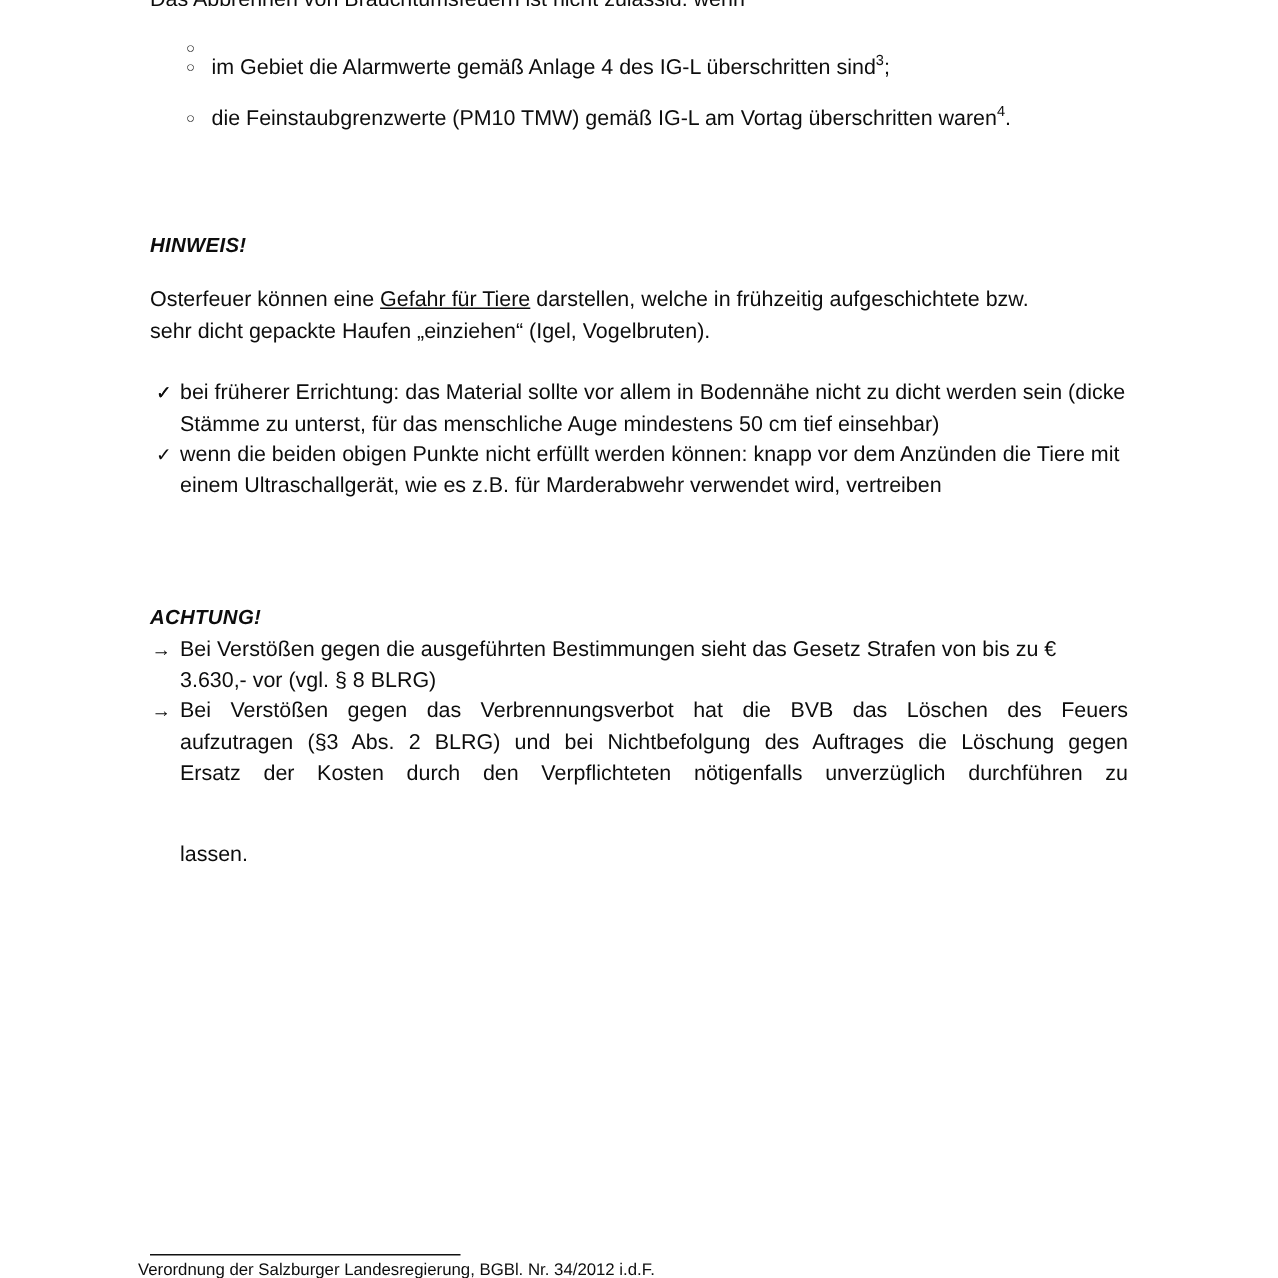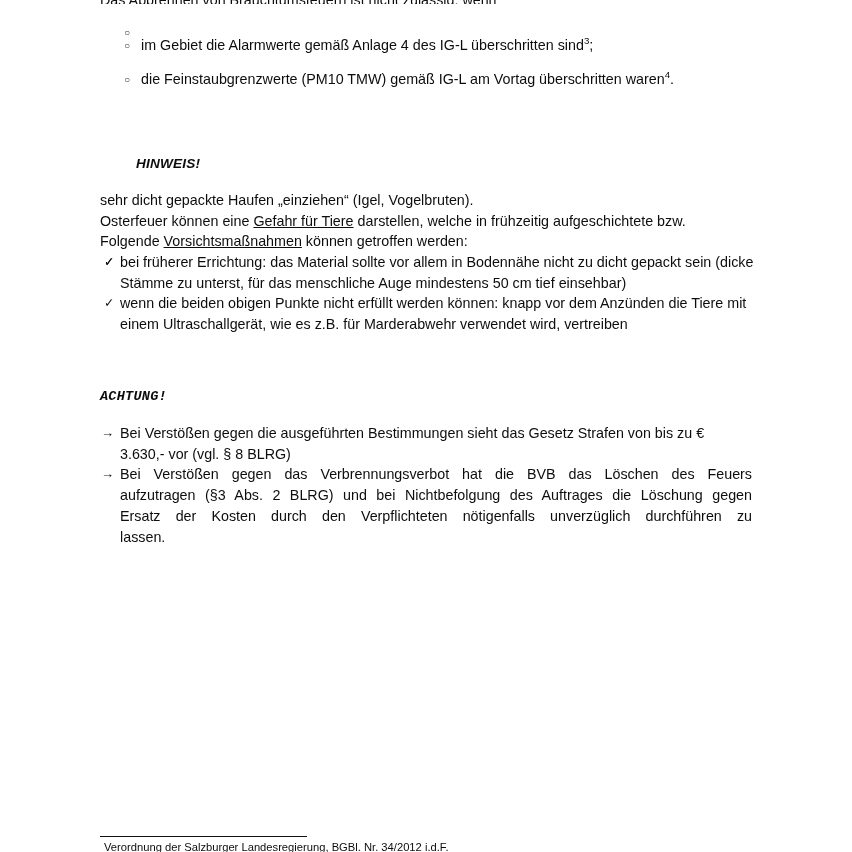--- a/index.html
+++ b/index.html
@@ -65,22 +65,22 @@
 
   
   .heading {
     position: absolute;
     left: 100px;
     font-style: italic;
     font-weight: bold;
     font-size: 13.6px;
     letter-spacing: 0.2px;
   }
-  #hinweis-heading { top: 156px; margin-left: 36px; }
-  #achtung-heading { top: 389px; font-family: Liberation Mono, monospace; }
+  #hinweis-heading { top: 156px; }
+  #achtung-heading { top: 404px; }
 
   
   .hinweis-para {
     position: absolute;
     left: 100px;
     top: 190px;
     width: 656px;
     font-size: 14.3px;
     line-height: 20.7px;
   }
@@ -134,34 +134,35 @@
   }
   .arrow-item.justified > .body { display: block; }
   .arrow-item.justified .jline {
     text-align: justify;
     text-align-last: justify;
     display: block;
   }
   .arrow-item.justified .jline.last {
     text-align: left;
     text-align-last: left;
+    margin-top: 33px;
   }
 
   
   .footnote-rule {
     position: absolute;
     left: 100px;
     top: 836px;
     width: 207px;
     height: 0;
     border-top: 1.6px solid #111111;
   }
   .footnote-clip {
     position: absolute;
-    left: 104px;
+    left: 92px;
     top: 840px;
     width: 640px;
     height: 12px;
     overflow: hidden;
   }
   .footnote-clip .fline {
     font-size: 11.2px;
     line-height: 14px;
     white-space: nowrap;
   }
@@ -190,34 +191,33 @@
     <div class="circle-item">
       <span class="marker">○</span>
       <span class="body"><span>die Feinstaubgrenzwerte (PM10 TMW) gemäß IG-L am Vortag überschritten waren</span><sup>4</sup><span>.</span></span>
     </div>
 
   </div>
 
   <div class="heading" id="hinweis-heading">HINWEIS!</div>
 
   <div class="hinweis-para">
+    <div class="pline"><span>Osterfeuer können eine </span><u class="u">Gefahr für Tiere</u><span> darstellen, welche in frühzeitig aufgeschichtete bzw.</span></div>
     <div class="pline">sehr dicht gepackte Haufen „einziehen“ (Igel, Vogelbruten).</div>
-    <div class="pline"><span>Osterfeuer können eine </span><u class="u">Gefahr für Tiere</u><span> darstellen, welche in frühzeitig aufgeschichtete bzw.</span></div>
-    <div class="pline"><span>Folgende </span><u class="u">Vorsichtsmaßnahmen</u><span> können getroffen werden:</span></div>
   </div>
 
   <div class="check-list">
 
     <div class="check-item">
       <span class="marker">✓</span>
     </div>
 
     <div class="check-item">
       <span class="marker">✓</span>
-      <span class="body"><span>bei früherer Errichtung: das Material sollte vor allem in Bodennähe nicht zu dicht gepackt</span> <span>sein (dicke Stämme zu unterst, für das menschliche Auge mindestens 50 cm tief einsehbar)</span></span>
+      <span class="body"><span>bei früherer Errichtung: das Material sollte vor allem in Bodennähe nicht zu dicht werden</span> <span>sein (dicke Stämme zu unterst, für das menschliche Auge mindestens 50 cm tief einsehbar)</span></span>
     </div>
 
     <div class="check-item">
       <span class="marker">✓</span>
       <span class="body"><span>wenn die beiden obigen Punkte nicht erfüllt werden können: knapp vor dem Anzünden die</span> <span>Tiere mit einem Ultraschallgerät, wie es z.B. für Marderabwehr verwendet wird, vertreiben</span></span>
     </div>
 
   </div>
 
   <div class="heading" id="achtung-heading">ACHTUNG!</div>

